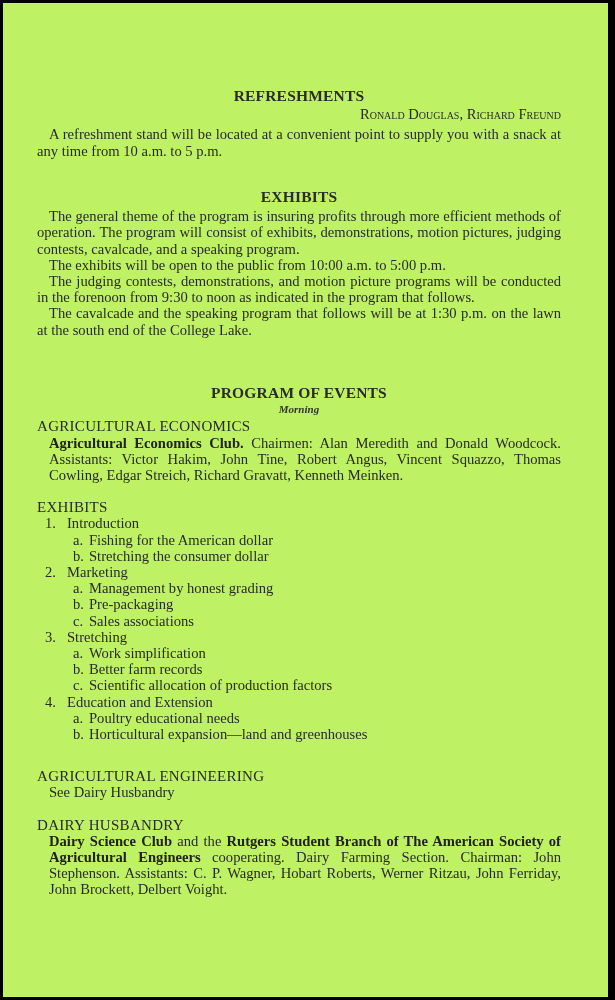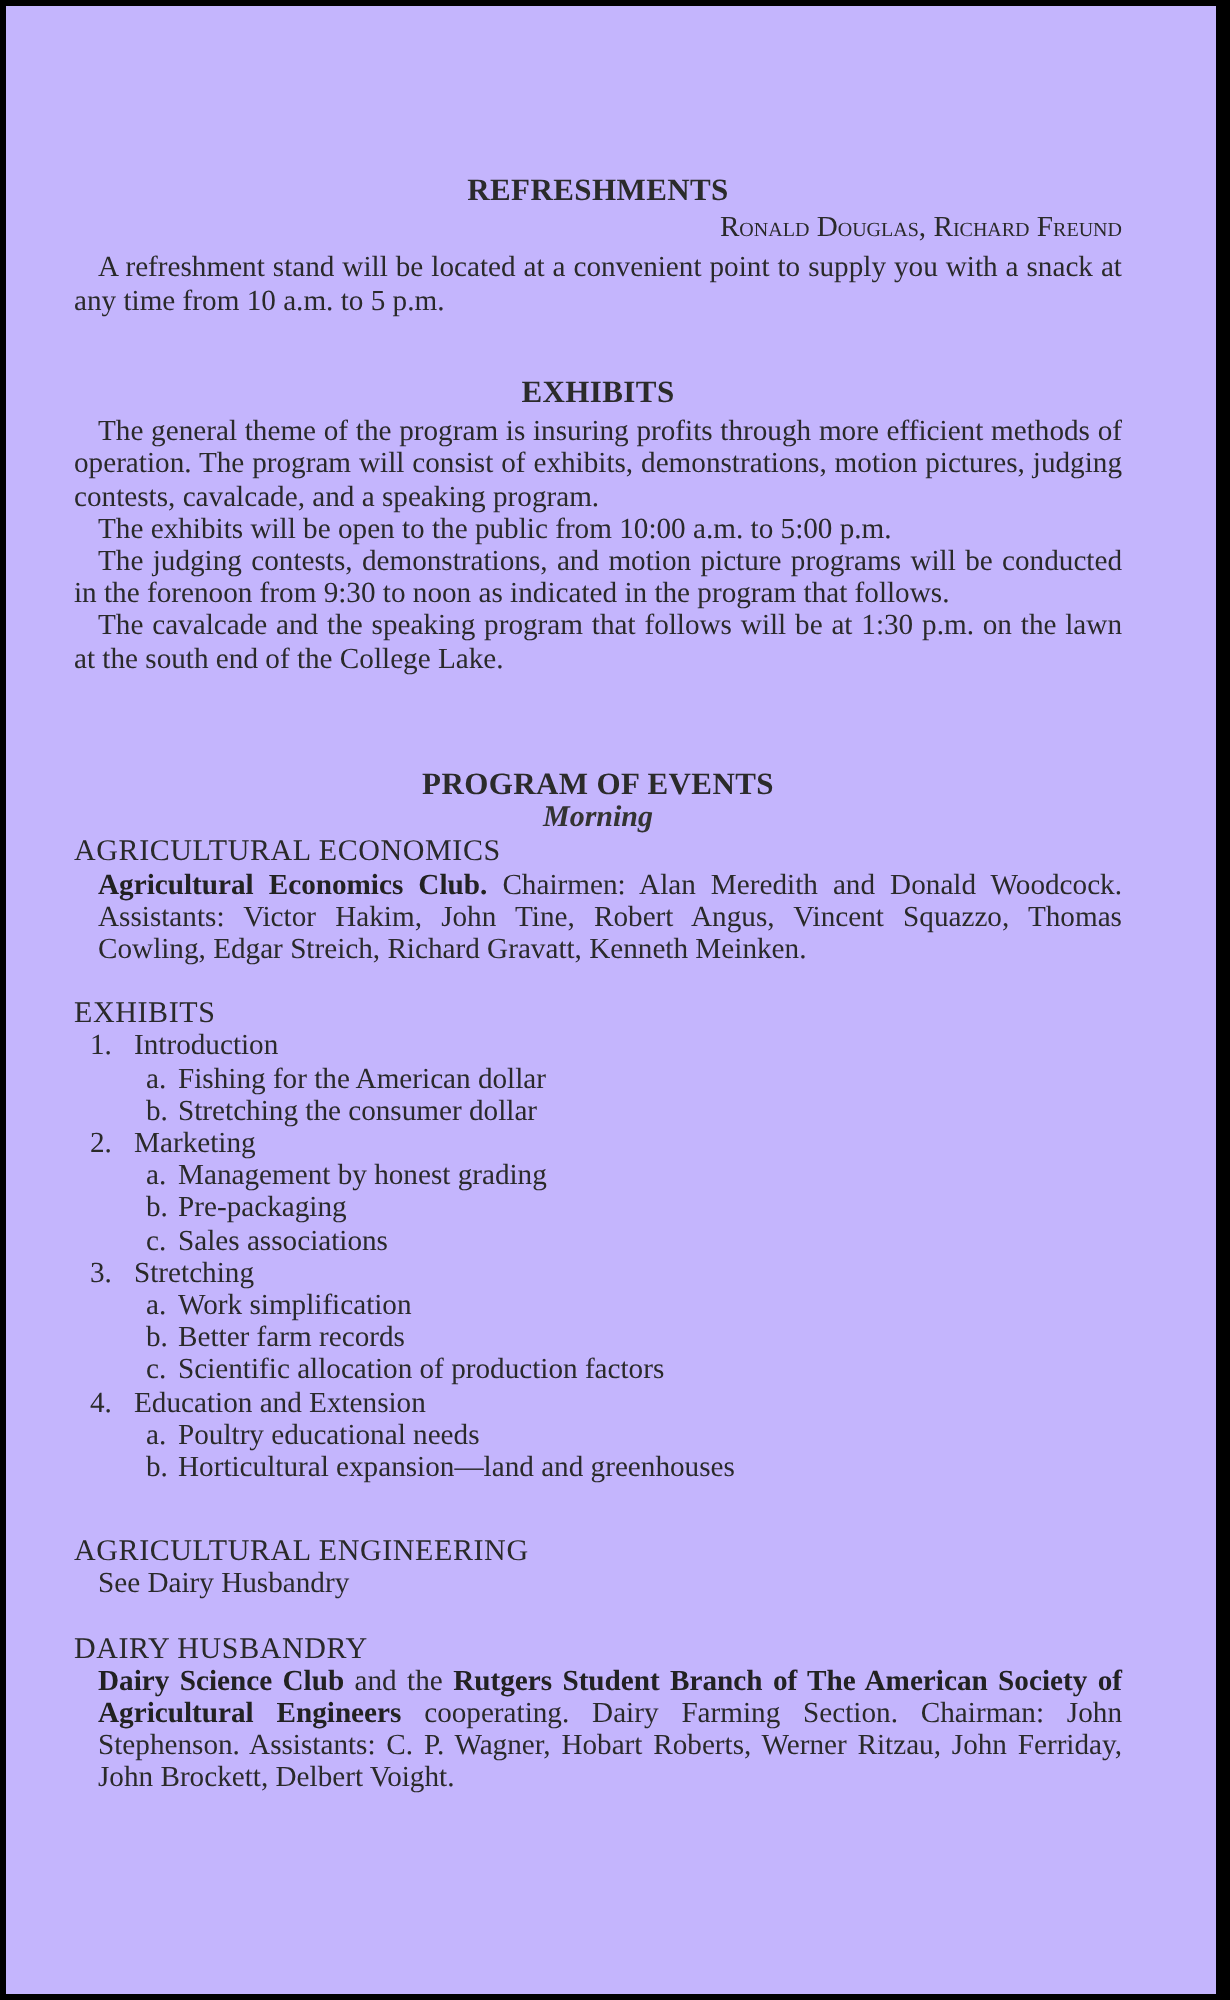--- a/index.html
+++ b/index.html
@@ -3,38 +3,38 @@
 <meta charset="utf-8">
 <style>
   html, body { margin: 0; padding: 0; }
   body {
     width: 615px; height: 1000px; overflow: hidden;
     background: #000;
   }
   .page {
     position: absolute; left: 3px; top: 3px;
     width: 605px; height: 994px;
-    background: #c4b5fd;
+    background: #bef264;
     color: #2a2a2a;
     font-family: "Liberation Serif", "DejaVu Serif", serif;
     font-size: 14.6px;
     line-height: 16.2px;
   }
   .content {
     position: absolute; left: 34px; top: 0; width: 524px;
   }
   .h-center {
     text-align: center; font-weight: bold; font-size: 15.5px;
     letter-spacing: 0.2px; color: #2b2b2b;
   }
   .smallcaps { font-variant: small-caps; text-align: right; font-size: 14.6px; }
   .para {
     text-align: justify; text-indent: 12px; margin: 0;
   }
-  .italic-center { text-align: center; font-style: italic; font-weight: bold; font-size: 15px; color: #333; }
+  .italic-center { text-align: center; font-style: italic; font-weight: bold; font-size: 11px; color: #333; }
   .section-head { letter-spacing: 0.3px; font-size: 15px; }
   .indent { padding-left: 12px; text-align: justify; }
   b.club { font-weight: bold; color: #222; }
   .list { margin: 0; padding: 0; list-style: none; }
   .l1 { display: flex; padding-left: 8px; }
   .l1 .num { width: 22px; }
   .l2 { padding-left: 36px; }
   .l2 .let { display: inline-block; width: 16px; }
 </style>
 </head>

